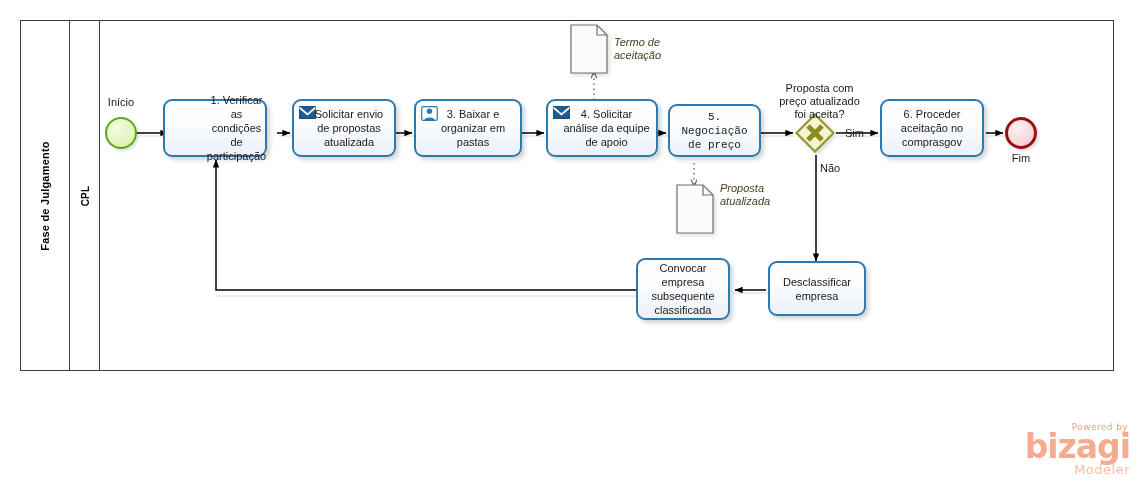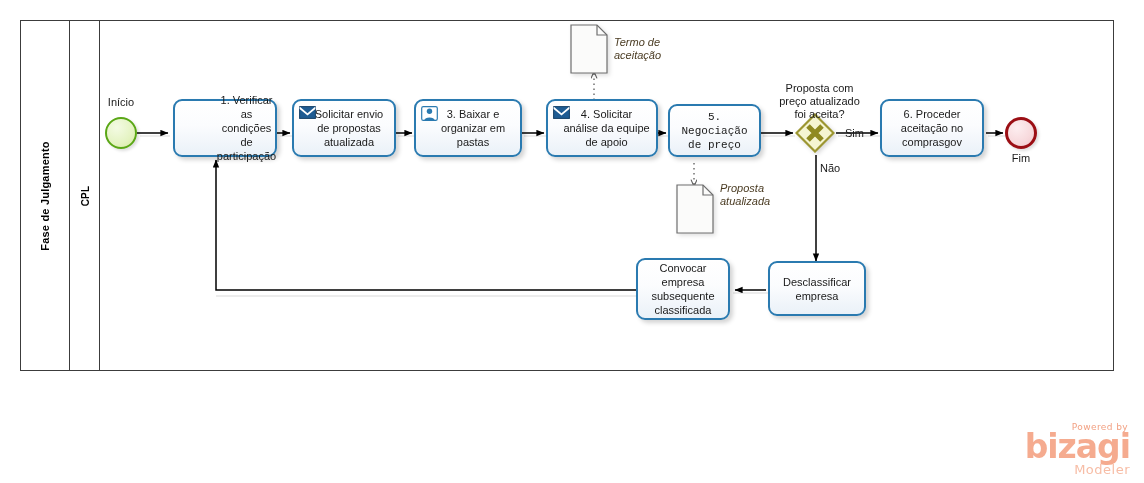--- a/index.html
+++ b/index.html
@@ -245,21 +245,21 @@
     <path d="M638,290 L216,290 L216,160" stroke="#000000" stroke-width="1.5" fill="none" marker-end="url(#arrow)"></path>
 
     <path d="M594,100 L594,72" stroke="#5a5a5a" stroke-width="1.3" fill="none" stroke-dasharray="1.5,3.5" marker-end="url(#openarrow)"></path>
 
     <path d="M694,163 L694,186" stroke="#5a5a5a" stroke-width="1.3" fill="none" stroke-dasharray="1.5,3.5" marker-end="url(#openarrow)"></path>
   </svg>
 
   <div class="event event-start" style="left:105px; top:117px;"></div>
   <div class="event-label" style="left:101px; top:96px; width:40px;">Início</div>
 
-  <div class="task" style="left:173px; top:99px; width:104px; height:58px;padding-left:48px;">
+  <div class="task" style="left:163px; top:99px; width:104px; height:58px;padding-left:48px;">
     <span class="task-text">1. Verificar as condições de participação</span>
   </div>
 
   <div class="task" style="left:292px; top:99px; width:104px; height:58px;">
     <span class="task-icon">
       <svg viewBox="0 0 17 13" width="17" height="13">
         <rect x="0.6" y="0.6" width="15.8" height="11.8" fill="#1f5c93" stroke="#144068" stroke-width="1"></rect>
         <path d="M0.6,0.6 L8.5,7.2 L16.4,0.6 L16.4,3.0 L8.5,9.4 L0.6,3.0 z" fill="#ffffff"></path>
       </svg>
     </span>

